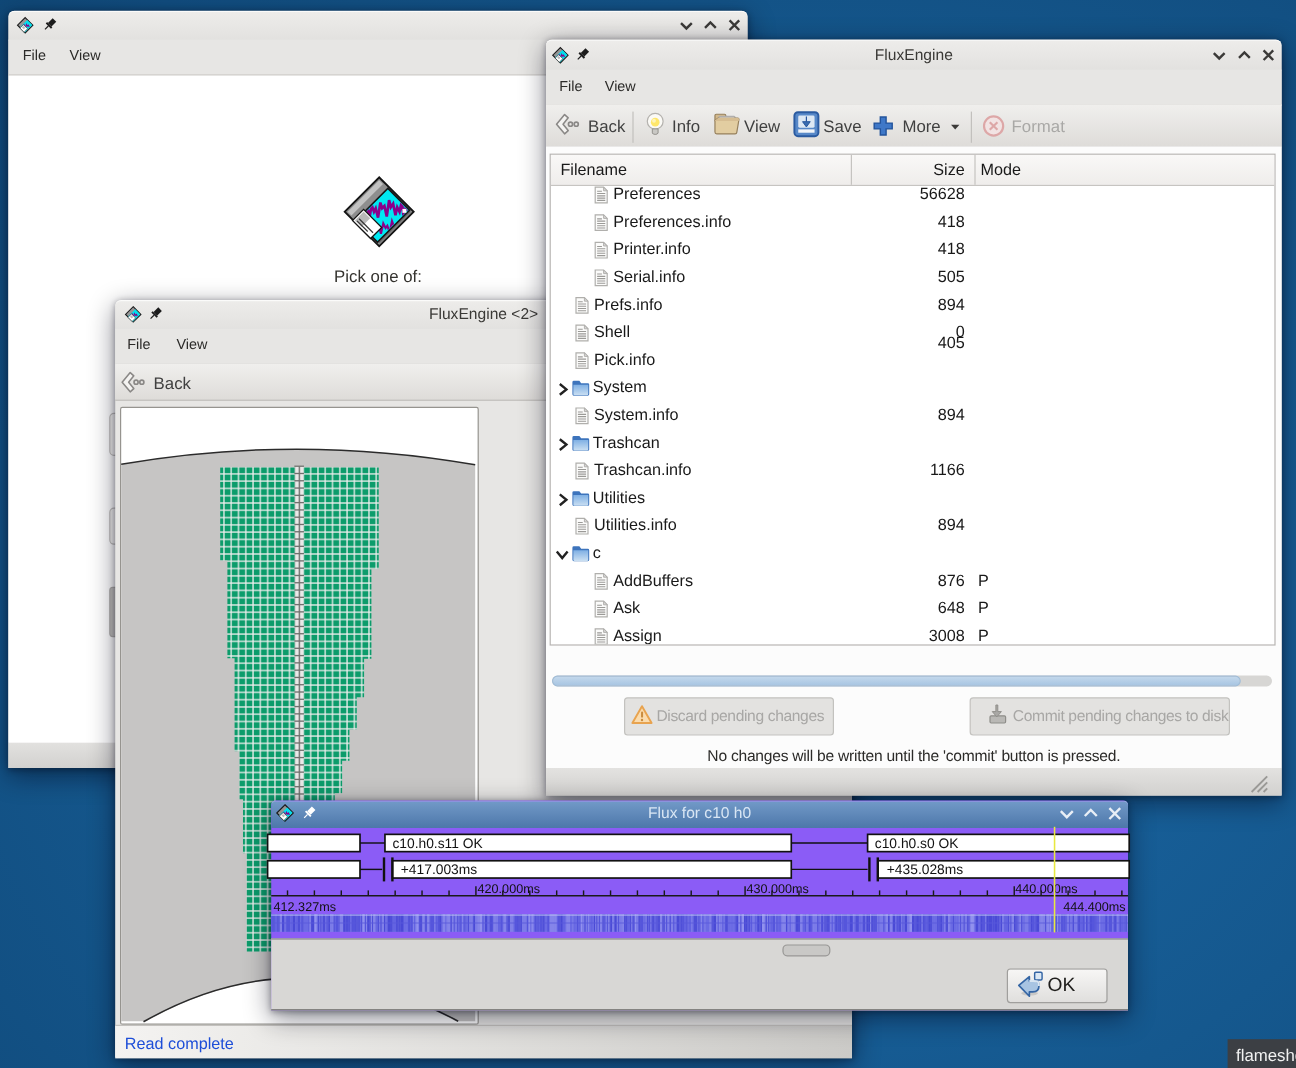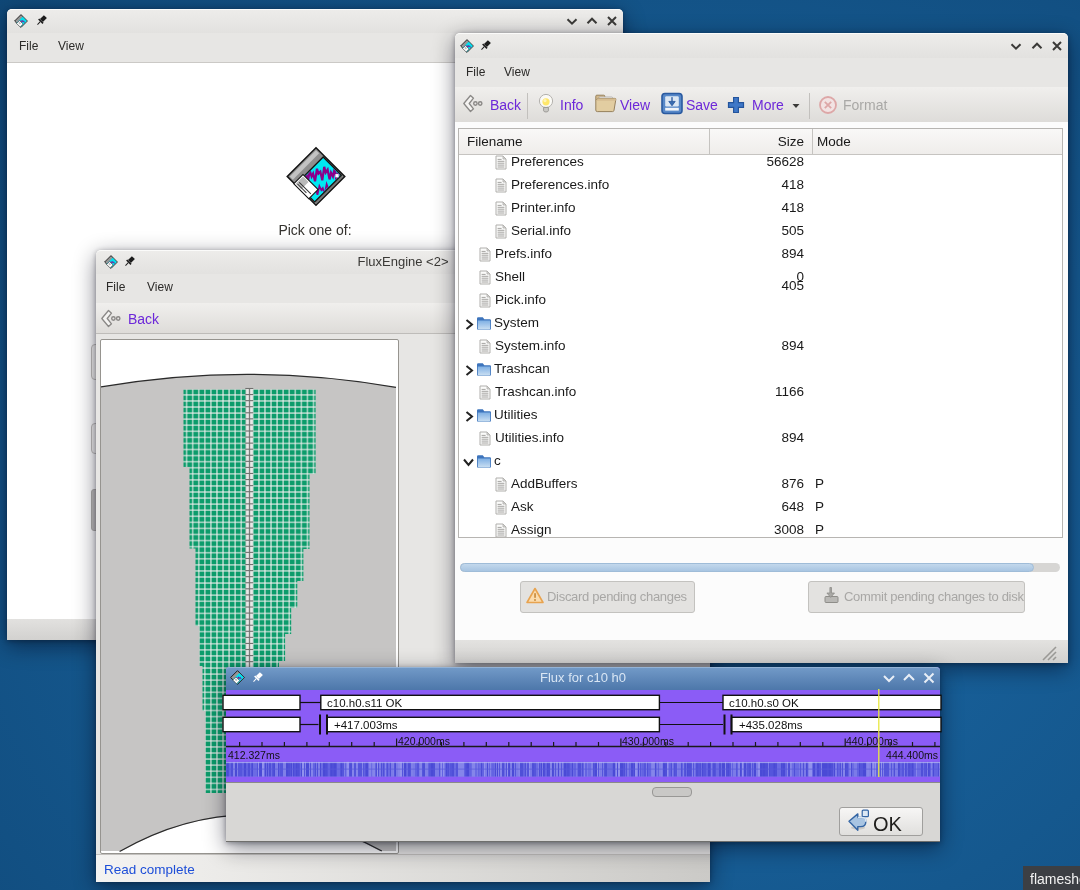--- a/index.html
+++ b/index.html
@@ -5,21 +5,21 @@
 body{font-family:"Liberation Sans",sans-serif;position:relative;
 background:radial-gradient(ellipse 1000px 800px at 62% 60%, #1a68a6 0%, #15588e 52%, #114d7f 85%, #0f4573 100%);}
 .abs{position:absolute}
 .win{position:absolute;background:#e7e6e4;border-radius:5px 5px 0 0;box-shadow:0 6px 22px rgba(0,5,20,.48),0 1px 5px rgba(0,5,20,.35)}
 .tbar{position:absolute;left:0;right:0;top:0;height:24px;background:linear-gradient(#edecea,#e2e1df);border-radius:5px 5px 0 0;border-top:1px solid #fbfbfa}
 .title{position:absolute;top:4px;font-size:13px;color:#3a3936;width:100%;text-align:center}
 .menu{position:absolute;font-size:12px;color:#2b2a28}
 .chev{position:absolute;top:0;width:20px;height:24px}
 .mbar{position:absolute;left:0;right:0;background:#e7e6e4;border-bottom:1px solid #cbc9c6}
 .tool{position:absolute;left:0;right:0;background:linear-gradient(#f0efed,#dedcd9);border-bottom:1px solid #bebcb9}
-.tbtxt{position:absolute;font-size:14px;color:#6d28d9}
+.tbtxt{position:absolute;font-size:14px;color:#404040}
 .sep{position:absolute;width:1px;background:#c2c0bd}
 svg{position:absolute;overflow:visible}
 .cell{position:absolute;font-size:13.5px;color:#191919;white-space:nowrap}
 .szr{text-align:right}
 .grayline{background:#c5c3c0}
 </style></head>
 <body>
 
 <div class="win" id="w1" style="left:7px;top:9px;width:616px;height:631px">
   <div class="tbar"></div>
@@ -193,20 +193,21 @@
 </div>
 
 <div class="win" id="w3" style="left:455px;top:33px;width:613px;height:630px">
   <div class="tbar" style="height:25px"></div>
   <svg style="left:5px;top:6px" width="14" height="14" viewBox="0 0 14 14">
       <use href="#floppys"></use>
     </svg>
   <svg style="left:24px;top:6px" width="13" height="13" viewBox="0 0 13 13">
       <use href="#pin"></use>
     </svg>
+  <div class="title" style="top:5px">FluxEngine</div>
   <svg class="chev" style="left:551px;top:1px" width="20" height="24" viewBox="0 0 20 24">
       <path d="M5.5 10.2l4.5 4.5 4.5-4.5" fill="none" stroke="#3b3a38" stroke-width="2"></path>
     </svg>
   <svg class="chev" style="left:572px;top:1px" width="20" height="24" viewBox="0 0 20 24">
       <path d="M5.5 14.2l4.5-4.5 4.5 4.5" fill="none" stroke="#3b3a38" stroke-width="2"></path>
     </svg>
   <svg class="chev" style="left:592px;top:1px" width="20" height="24" viewBox="0 0 20 24">
       <path d="M6 8l8 8m0-8l-8 8" fill="none" stroke="#3b3a38" stroke-width="2"></path>
     </svg>
   <div class="mbar" style="top:25px;height:29px"></div>
@@ -359,20 +360,21 @@
   <div class="abs" style="left:65px;top:548px;width:173px;height:30px;background:#e3e2e0;border:1px solid #c3c2bf;border-radius:3px"></div>
   <svg style="left:71px;top:554px" width="18" height="17" viewBox="0 0 18 17">
       <use href="#warn"></use>
     </svg>
   <div class="abs" style="left:92px;top:556px;font-size:13px;letter-spacing:-0.3px;color:#a8a7a5">Discard pending changes</div>
   <div class="abs" style="left:353px;top:548px;width:215px;height:30px;background:#e3e2e0;border:1px solid #c3c2bf;border-radius:3px"></div>
   <svg style="left:368px;top:553px" width="17" height="18" viewBox="0 0 17 18">
       <use href="#commitic"></use>
     </svg>
   <div class="abs" style="left:389px;top:556px;font-size:13px;letter-spacing:-0.3px;color:#a8a7a5">Commit pending changes to disk</div>
+  <div class="abs" style="left:0;top:589px;width:613px;text-align:center;font-size:13px;letter-spacing:-0.2px;color:#2c2b29">No changes will be written until the 'commit' button is pressed.</div>
 
   <div class="abs" style="left:0;top:607px;width:613px;height:23px;background:linear-gradient(#e3e2e0,#d2d1cf)"></div>
   <svg style="left:586px;top:612px" width="16" height="15" viewBox="0 0 16 15">
       <g stroke="#9a9996" stroke-width="1.6">
         <line x1="15" y1="2" x2="2" y2="15"></line>
         <line x1="15" y1="7" x2="7" y2="15"></line>
         <line x1="15" y1="12" x2="12" y2="15"></line>
       </g>
     </svg>
 </div>
@@ -981,21 +983,21 @@
       <line x1="0" y1="73.6" x2="714" y2="73.6" stroke="#b9b9f2" stroke-width="1" opacity=".8"></line>
     <line x1="652.8" y1="0" x2="652.8" y2="88" stroke="#e8e840" stroke-width="1.3"></line>
   </svg>
 
   <div class="abs" style="left:0;top:114.5px;width:714px;height:60.5px;background:#d8d7d5;border-top:1px solid #8a8a88;border-bottom:1px solid #6f6f6d;box-sizing:border-box"></div>
   <div class="abs" style="left:426px;top:119.5px;width:38px;height:8px;background:#c9c8c6;border:1px solid #989795;border-radius:4px"></div>
   <div class="abs" style="left:612.7px;top:139.7px;width:84px;height:29px;background:linear-gradient(#f7f6f5,#e0dfdd);border:1px solid #a09f9d;border-radius:3px;box-sizing:border-box"></div>
   <svg style="left:621px;top:141px" width="24" height="22" viewBox="0 0 24 22">
       <use href="#okarrow"></use>
     </svg>
-  <div class="abs" style="left:647px;top:146px;font-size:20px;color:#1f1e1c">OK</div>
+  <div class="abs" style="left:647px;top:146px;font-size:16px;color:#1f1e1c">OK</div>
 </div>
 
 <div class="abs" style="left:1023px;top:866px;width:57px;height:24px;background:#3c3f44"></div>
 <div class="abs" style="left:1030px;top:871px;font-size:14px;color:#f2f2f2">flamesho</div>
 
 <svg width="0" height="0" style="position:absolute">
 <defs>
 <g id="floppy">
   <g transform="rotate(45 31 32)">
     <rect x="10" y="11" width="42" height="42" fill="#8e8e8e" stroke="#141414" stroke-width="1.6"></rect>

